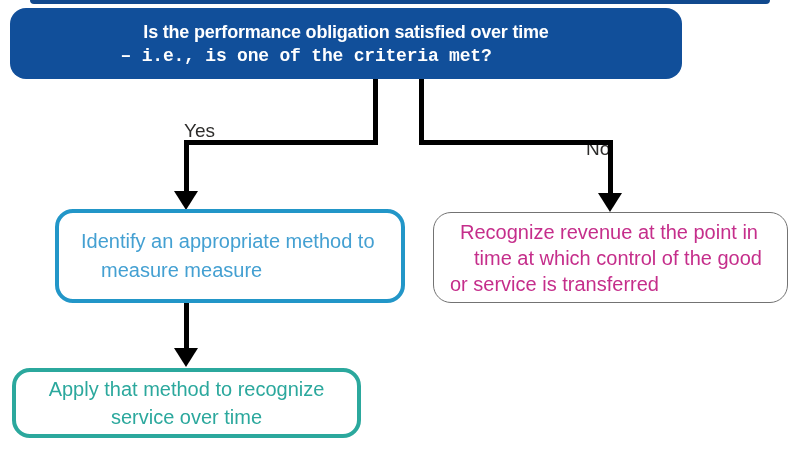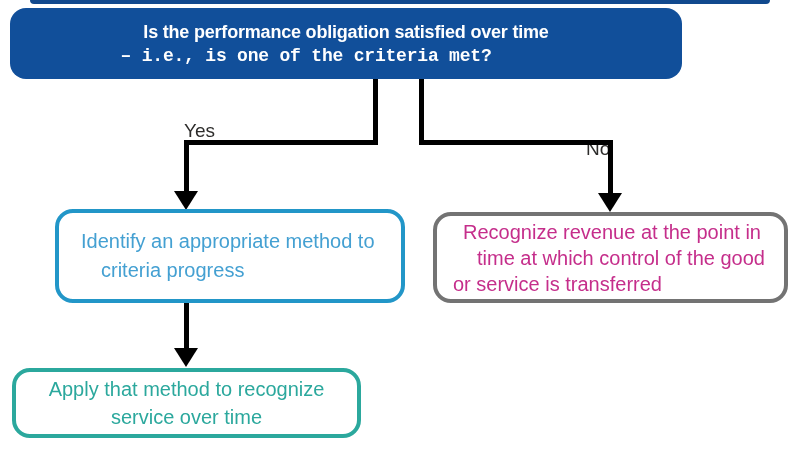--- a/index.html
+++ b/index.html
@@ -96,21 +96,21 @@
     left: 12px; top: 368px; width: 349px; height: 70px;
     border: 4px solid #2BA89D;
     color: #2BA89D;
     line-height: 28px;
     align-items: center;
     text-align: center;
   }
 
   .box-recognize {
     left: 433px; top: 212px; width: 355px; height: 91px;
-    border: 4px solid #737373;
+    border: 1px solid #737373;
     color: #C52E8B;
     line-height: 26px;
     align-items: flex-start;
     padding-left: 16px;
   }
   .box-recognize .bline1 { margin-left: 10px; }
   .box-recognize .bline2 { margin-left: 24px; }
 </style>
 </head>
 <body>
@@ -135,21 +135,21 @@
   <div class="line v-right"></div>
   <div class="line h-right"></div>
   <div class="line drop-right"></div>
   <div class="arrowhead ah-right"></div>
 
   <div class="line v-mid"></div>
   <div class="arrowhead ah-mid"></div>
 
   <div class="node box-identify">
     <span class="bline bline1">Identify an appropriate method to</span>
-    <span class="bline bline2">criteria progress</span>
+    <span class="bline bline2">measure measure</span>
   </div>
 
   <div class="node box-apply">
     <span class="bline bline1">Apply that method to recognize</span>
     <span class="bline bline2">service over time</span>
   </div>
 
   <div class="node box-recognize">
     <span class="bline bline1">Recognize revenue at the point in</span>
     <span class="bline bline2">time at which control of the good</span>

